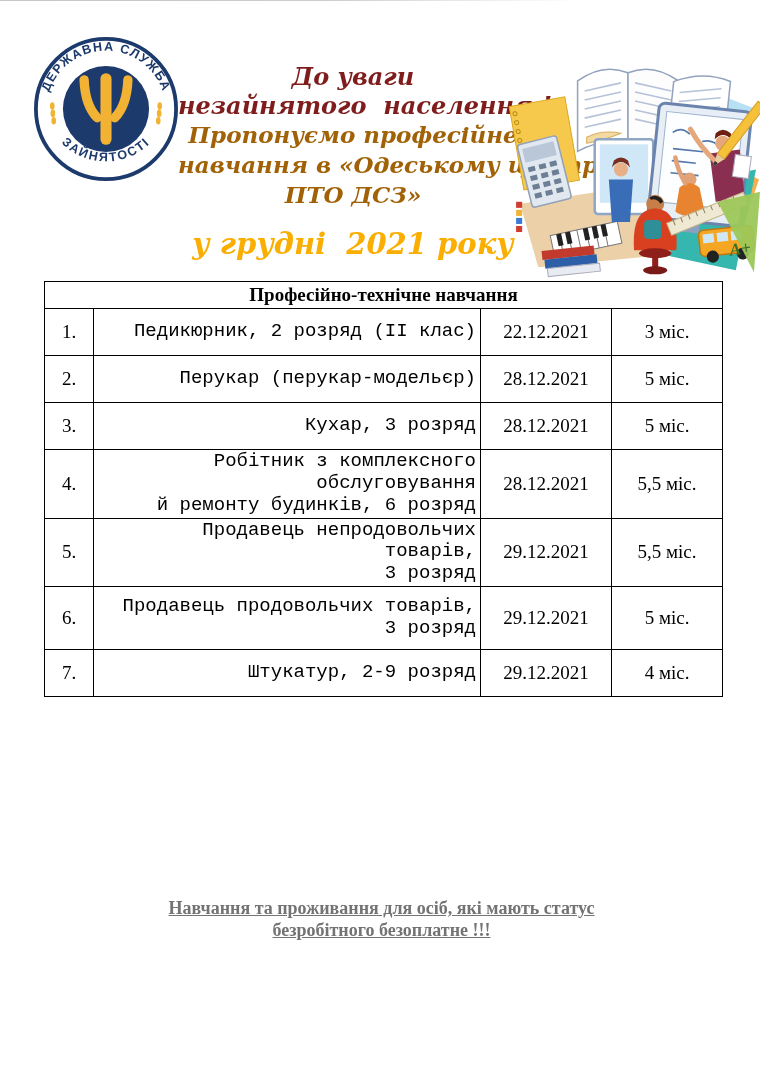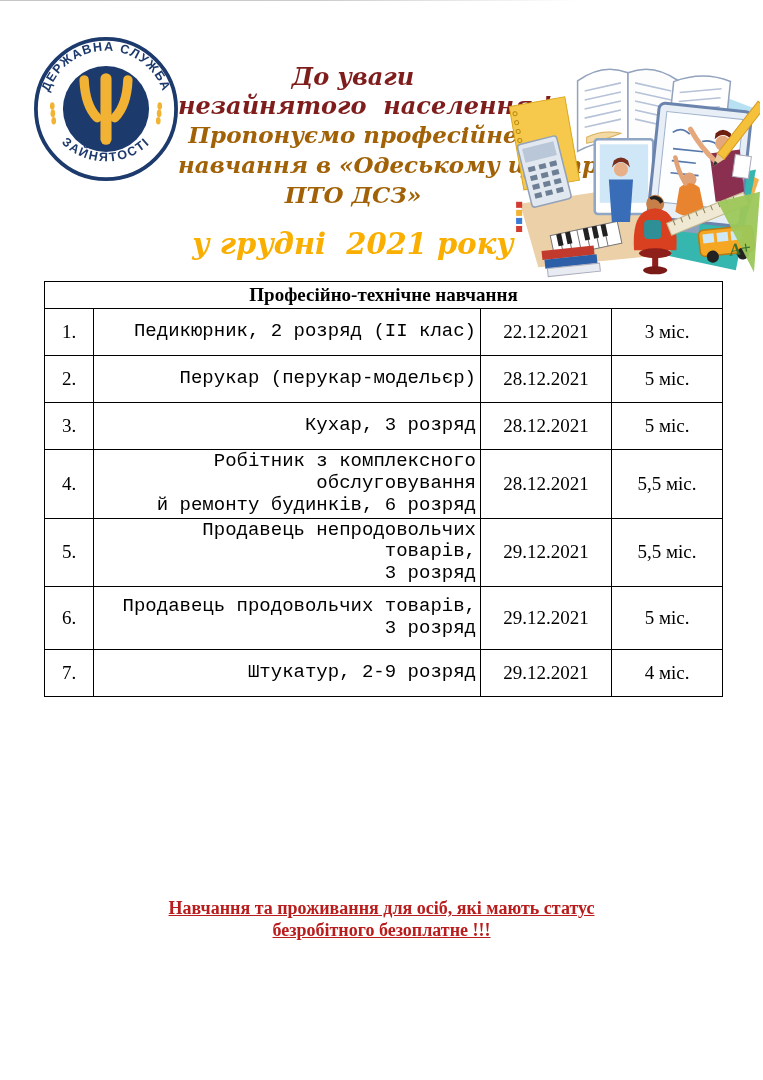--- a/index.html
+++ b/index.html
@@ -25,21 +25,21 @@
   .course-table th{font-weight:bold;text-align:center;white-space:pre-line;}
   tr.title-row th{height:24px;}
   tr.head-row th{height:64px;}
   tr.r-sm td{height:44px;}
   tr.r-lg td{height:60px;}
   td.c-num{text-align:center;}
   td.c-prof{text-align:right;padding-left:9px;white-space:pre-line;font-family:Liberation Mono, monospace;}
   td.c-date,td.c-term{text-align:center;}
   
   .footer-note{position:absolute;left:0;top:897px;width:763px;text-align:center;
-        color:#b91c1c;font-weight:bold;font-size:18px;line-height:22px;
+        color:#737373;font-weight:bold;font-size:18px;line-height:22px;
         text-decoration:underline;white-space:pre-line;}
 </style>
 </head>
 <body>
 
 <div class="page">
 
   <div class="top-fade-line"></div>
 
   <svg class="logo" viewBox="0 0 100 100">

